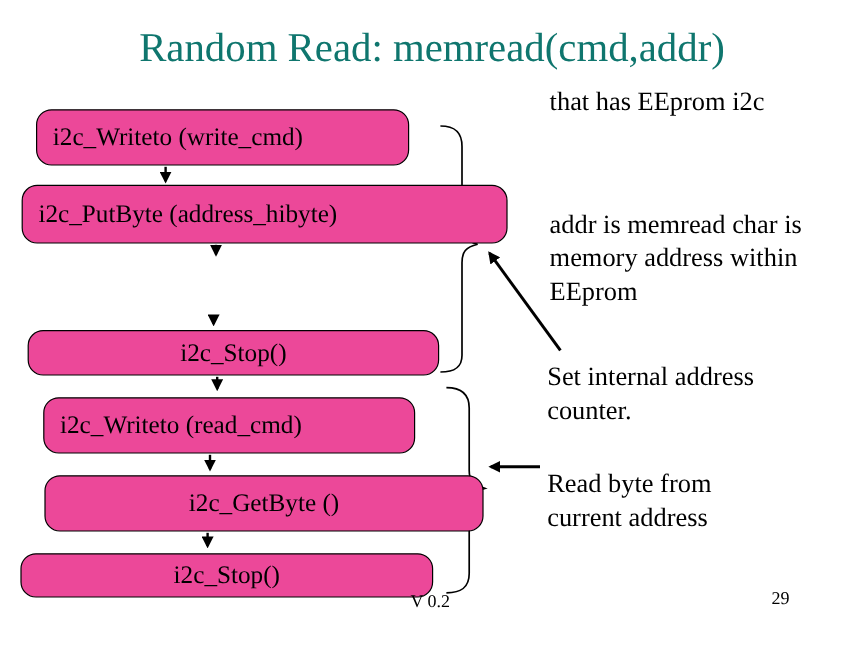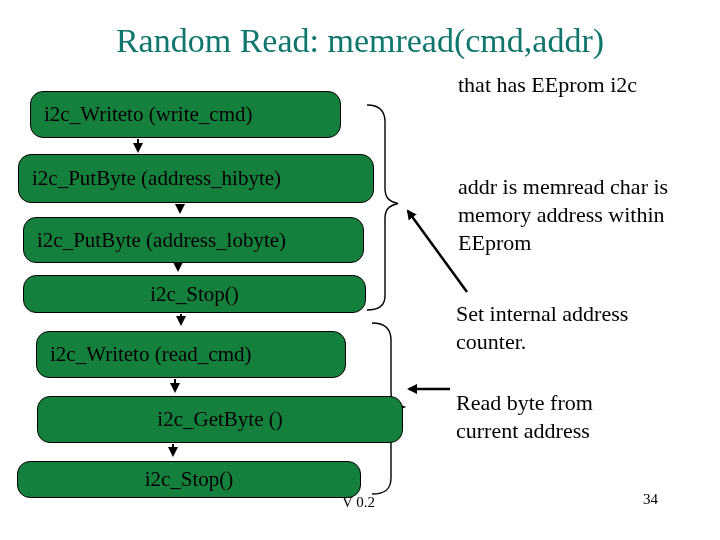--- a/index.html
+++ b/index.html
@@ -31,21 +31,21 @@
     position: absolute;
     top: 0;
     left: 0;
     width: 720px;
     height: 540px;
     pointer-events: none;
   }
   .box {
     position: absolute;
     box-sizing: border-box;
-    background: #15803d;
+    background: #ec4899;
     border: 1.6px solid #000000;
     border-radius: 13px;
     display: flex;
     align-items: center;
     font-size: 21px;
     white-space: nowrap;
   }
   .box.left { justify-content: flex-start; padding-left: 13px; }
   .box.center { justify-content: center; }
   .note {
@@ -89,27 +89,24 @@
 
     <line x1="467" y1="292" x2="408" y2="211" stroke="#000" stroke-width="2.5" marker-end="url(#arw)"></line>
 
     <line x1="450" y1="389" x2="409" y2="389" stroke="#000" stroke-width="2.5" marker-end="url(#arw)"></line>
   </svg>
 
   <div class="box left" style="left:30px;  top:91px;  width:311px; height:47px;">
     <span>i2c_Writeto (write_cmd)</span>
   </div>
 
-  <div class="box left" style="left:18px;  top:154px; width:356px; height:49px;">
+  <div class="box left" style="left:18px;  top:154px; width:405px; height:49px;">
     <span>i2c_PutByte (address_hibyte)</span>
   </div>
 
-  <div class="box left" style="left:23px;  top:217px; width:341px; height:46px;">
-    <span>i2c_PutByte (address_lobyte)</span>
-  </div>
 
   <div class="box center" style="left:23px;  top:275px; width:343px; height:38px;">
     <span>i2c_Stop()</span>
   </div>
 
   <div class="box left" style="left:36px;  top:331px; width:310px; height:47px;">
     <span>i2c_Writeto (read_cmd)</span>
   </div>
 
   <div class="box center" style="left:37px;  top:396px; width:366px; height:47px;">
@@ -134,15 +131,15 @@
     <div>Read byte from</div>
     <div>current address</div>
   </div>
 
   <div class="note" style="left:456px; top:300px;">
     <div>Set internal address</div>
     <div>counter.</div>
   </div>
 
   <span class="footer-text" style="left:342px; top:494px;">V 0.2</span>
-  <span class="footer-text" style="left:643px; top:491px;">34</span>
+  <span class="footer-text" style="left:643px; top:491px;">29</span>
 
 </div>
 
 </body></html>

